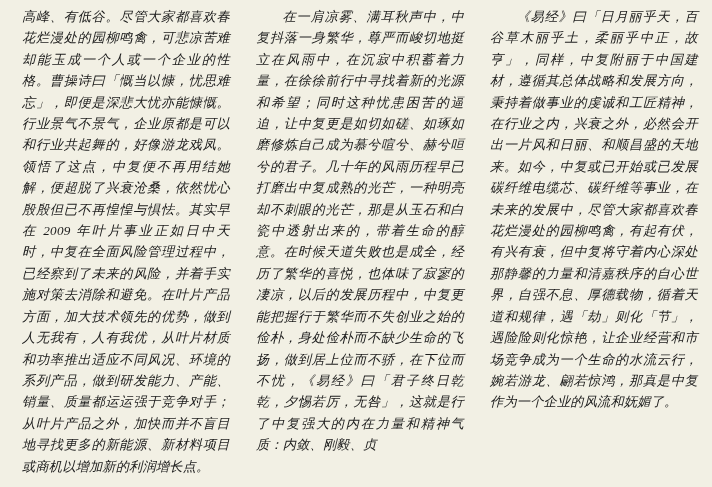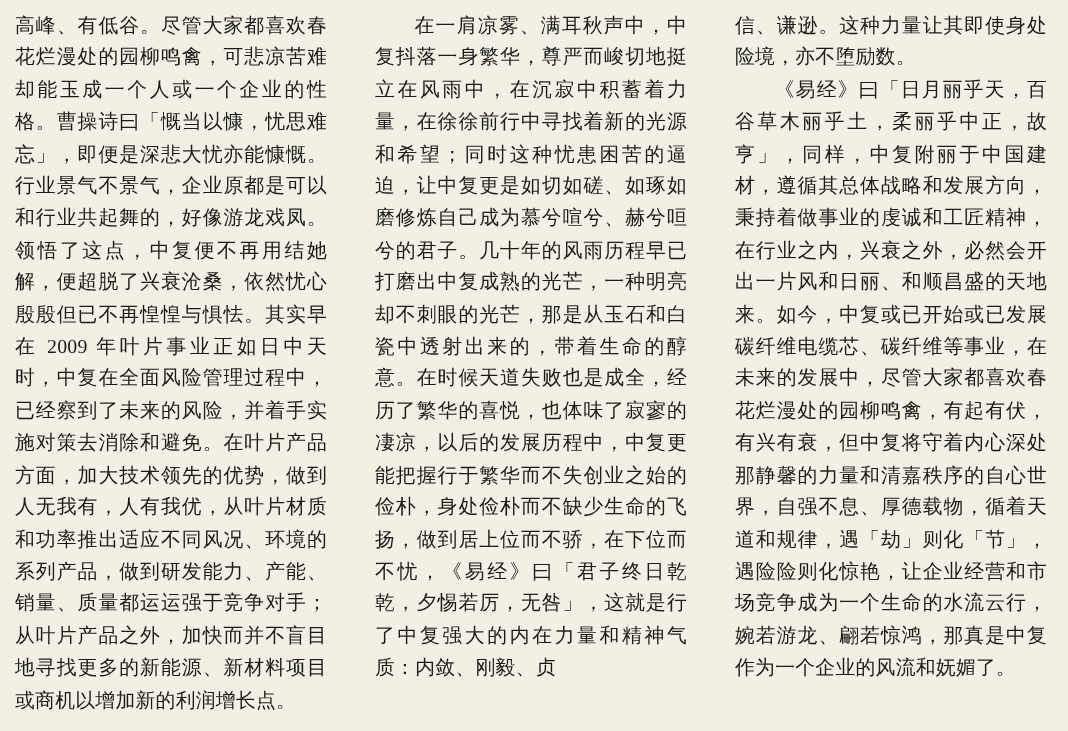--- a/index.html
+++ b/index.html
@@ -12,21 +12,22 @@
     background: #f2f0e4;
     font-family: "Liberation Serif", "DejaVu Serif", serif;
     overflow: hidden;
   }
   #page {
     position: relative;
     width: 712px;
     height: 460px;
     background: #f2f0e4;
     box-sizing: border-box;
-    padding: 6px 14px 6px 10px;
+    padding: 6px 14px 6px 22px;
+    font-style: italic;
   }
   .columns {
     display: flex;
     flex-direction: row;
     align-items: flex-start;
     justify-content: space-between;
     height: 100%;
   }
   .col {
     width: 208px;
@@ -57,18 +58,17 @@
 
     <div class="col">
       <p>高峰、有低谷。尽管大家都喜欢春花烂漫处的园柳鸣禽，可悲凉苦难却能玉成一个人或一个企业的性格。曹操诗曰「慨当以慷，忧思难忘」，即便是深悲大忧亦能慷慨。行业景气不景气，企业原都是可以和行业共起舞的，好像游龙戏凤。领悟了这点，中复便不再用结她解，便超脱了兴衰沧桑，依然忧心殷殷但已不再惶惶与惧怯。其实早在 2009 年叶片事业正如日中天时，中复在全面风险管理过程中，已经察到了未来的风险，并着手实施对策去消除和避免。在叶片产品方面，加大技术领先的优势，做到人无我有，人有我优，从叶片材质和功率推出适应不同风况、环境的系列产品，做到研发能力、产能、销量、质量都运运强于竞争对手；从叶片产品之外，加快而并不盲目地寻找更多的新能源、新材料项目或商机以增加新的利润增长点。</p>
     </div>
 
     <div class="col">
       <p class="indent">在一肩凉雾、满耳秋声中，中复抖落一身繁华，尊严而峻切地挺立在风雨中，在沉寂中积蓄着力量，在徐徐前行中寻找着新的光源和希望；同时这种忧患困苦的逼迫，让中复更是如切如磋、如琢如磨修炼自己成为慕兮喧兮、赫兮咺兮的君子。几十年的风雨历程早已打磨出中复成熟的光芒，一种明亮却不刺眼的光芒，那是从玉石和白瓷中透射出来的，带着生命的醇意。在时候天道失败也是成全，经历了繁华的喜悦，也体味了寂寥的凄凉，以后的发展历程中，中复更能把握行于繁华而不失创业之始的俭朴，身处俭朴而不缺少生命的飞扬，做到居上位而不骄，在下位而不忧，《易经》曰「君子终日乾乾，夕惕若厉，无咎」，这就是行了中复强大的内在力量和精神气质：内敛、刚毅、贞</p>
     </div>
 
     <div class="col">
-      <p>信、谦逊。这种力量让其即使身处险境，亦不堕励数。</p>
       <p class="indent">《易经》曰「日月丽乎天，百谷草木丽乎土，柔丽乎中正，故亨」，同样，中复附丽于中国建材，遵循其总体战略和发展方向，秉持着做事业的虔诚和工匠精神，在行业之内，兴衰之外，必然会开出一片风和日丽、和顺昌盛的天地来。如今，中复或已开始或已发展碳纤维电缆芯、碳纤维等事业，在未来的发展中，尽管大家都喜欢春花烂漫处的园柳鸣禽，有起有伏，有兴有衰，但中复将守着内心深处那静馨的力量和清嘉秩序的自心世界，自强不息、厚德载物，循着天道和规律，遇「劫」则化「节」，遇险险则化惊艳，让企业经营和市场竞争成为一个生命的水流云行，婉若游龙、翩若惊鸿，那真是中复作为一个企业的风流和妩媚了。</p>
     </div>
 
   </div>
 </div>
 
 </body></html>

